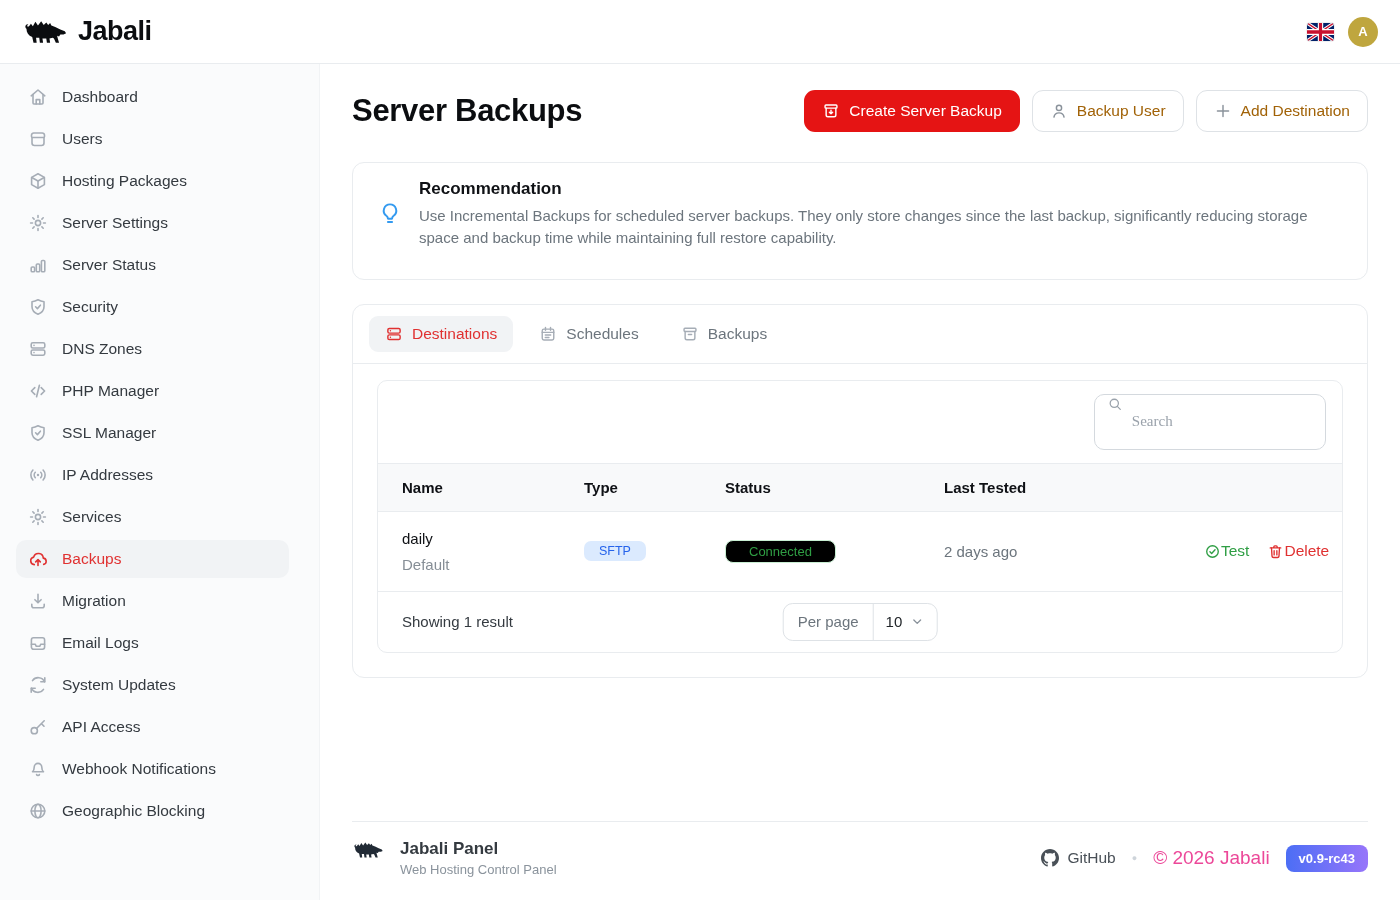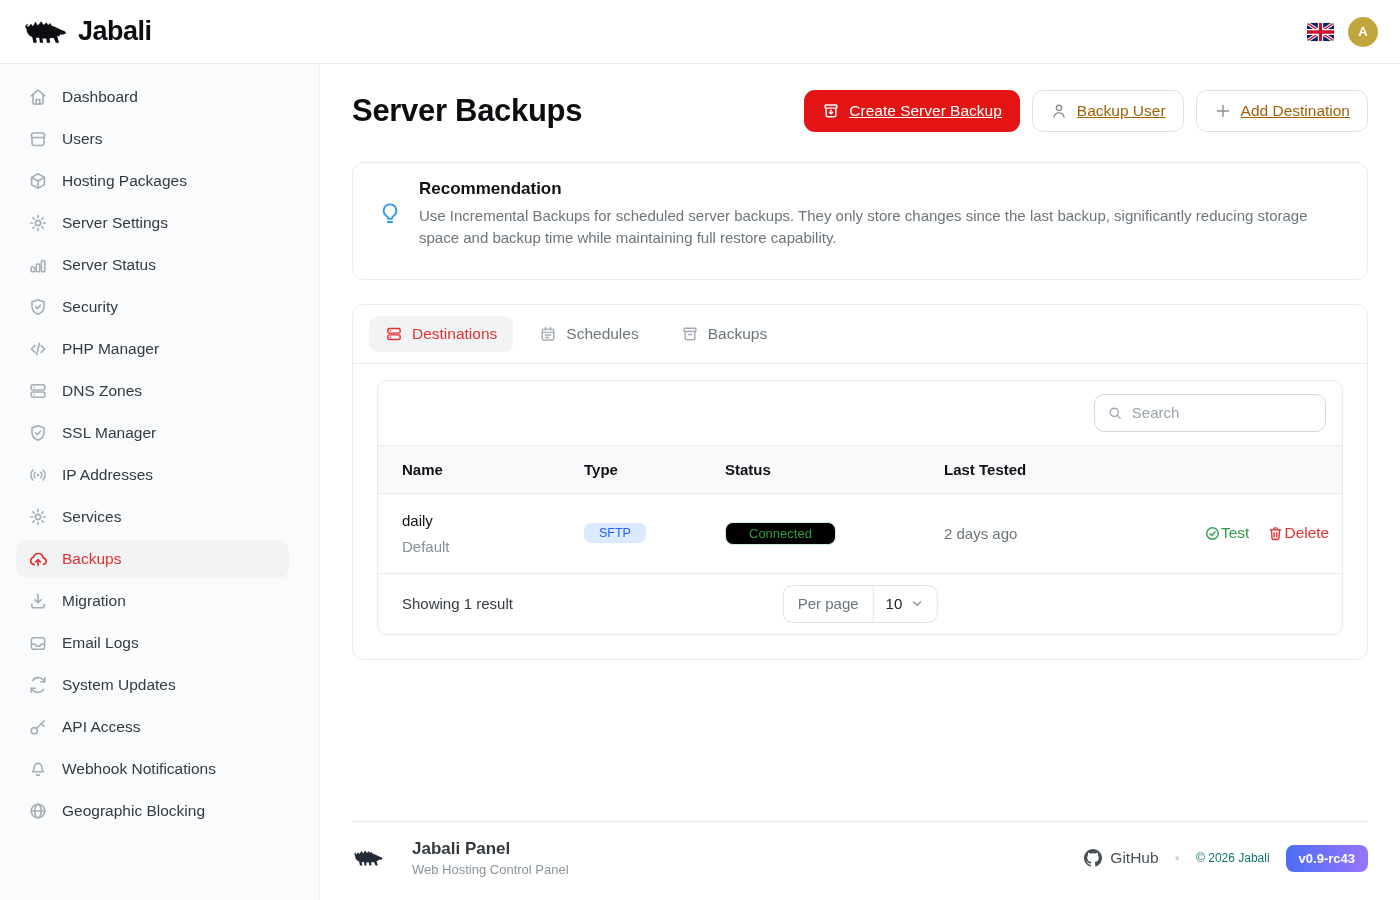--- a/index.html
+++ b/index.html
@@ -20,41 +20,41 @@
   .side-item { display:flex; align-items:center; gap:14px; padding:9px 12px; border-radius:10px; color:#343a40; font-size:15.5px; margin-bottom:4px; cursor:pointer; }
   .side-item svg { color:#a6adb6; flex:none; }
   .side-item.active { background:#f1f3f5; color:#e03131; font-weight:500; }
   .side-item.active svg { color:#e03131; }
 
   
   .main { display:flex; flex-direction:column; padding:26px 32px 0; background:#fff; overflow:hidden; }
   .page-head { display:flex; justify-content:space-between; align-items:center; }
   .page-title { font-size:31px; font-weight:800; color:#0b0d10; letter-spacing:-0.3px; }
   .head-actions { display:flex; gap:12px; }
-  .btn { display:inline-flex; align-items:center; gap:9px; height:42px; padding:0 17px; border-radius:11px; font-size:15.5px; border:1px solid transparent; background:#fff; cursor:pointer; font-family:inherit;text-decoration:underline; }
+  .btn { display:inline-flex; align-items:center; gap:9px; height:42px; padding:0 17px; border-radius:11px; font-size:15.5px; border:1px solid transparent; background:#fff; cursor:pointer; font-family:inherit; }
   .btn-primary { background:#e51414; color:#fff; font-weight:500; }
   .btn-secondary { border-color:#dee2e6; color:#a16207; }
   .btn-secondary svg { color:#8a929b; }
 
   .card { border:1px solid #e9ecef; border-radius:12px; background:#fff; }
   .recommendation { margin-top:30px; padding:16px 24px 30px; display:flex; gap:16px; align-items:center; }
   .rec-icon { color:#339af0; flex:none; }
   .rec-title { font-size:17px; font-weight:700; color:#0f1115; margin-bottom:6px; }
   .rec-body { font-size:15px; color:#6c757d; line-height:1.45; max-width:920px; }
 
   .panel { margin-top:24px; }
   .tabbar { display:flex; gap:10px; padding:11px 16px; border-bottom:1px solid #e9ecef; }
   .tab { display:inline-flex; align-items:center; gap:9px; padding:9px 16px; border-radius:9px; font-size:15.5px; color:#6c757d; cursor:pointer; }
   .tab svg { color:#a6adb6; }
   .tab.active { background:#f1f3f5; color:#e03131; }
   .tab.active svg { color:#e03131; }
 
   .table-card { margin:16px 24px 24px; border:1px solid #e9ecef; border-radius:10px; overflow:hidden; background:#fff; }
   .search-row { display:flex; justify-content:flex-end; padding:13px 16px; }
-  .search-box { display:flex; align-items:center; gap:9px; width:232px; height:38px; border:1px solid #d4d9de; border-radius:10px; padding:0 12px; color:#9aa2ab; }
+  .search-box { display:flex; gap:9px; width:232px; height:56px; border:1px solid #d4d9de; border-radius:10px; padding:0 12px; color:#9aa2ab;font-family:Liberation Serif, serif; }
   .search-box input { border:none; outline:none; width:100%; font-size:15px; font-family:inherit; color:#343a40; background:transparent; }
   .search-box input::placeholder { color:#9aa2ab; }
 
   .grid-cols { display:grid; grid-template-columns:182px 141px 219px 260px 1fr; align-items:center; }
   .thead { background:#f8f9fa; border-top:1px solid #e9ecef; border-bottom:1px solid #e9ecef; }
   .thead > div { padding:15px 24px; font-size:15px; font-weight:700; color:#0f1115; }
   .trow > div { padding:18px 24px; font-size:15px; }
   .name { color:#0f1115; }
   .sub { color:#868e96; margin-top:9px; font-size:15px; }
   .badge-type { display:inline-block; background:#dbeafe; color:#2563eb; font-size:12.5px; padding:3px 15px; border-radius:7px; font-weight:500; }
@@ -66,27 +66,27 @@
   .link-delete { color:#e03131; }
 
   .tfoot-row { border-top:1px solid #e9ecef; padding:11px 24px; display:flex; align-items:center; position:relative; height:61px; }
   .showing { font-size:15px; color:#343a40; }
   .perpage { position:absolute; left:50%; transform:translateX(-50%); display:flex; align-items:stretch; border:1px solid #dee2e6; border-radius:10px; height:38px; overflow:hidden; background:#fff; }
   .pp-label { display:flex; align-items:center; padding:0 14px; color:#6c757d; font-size:15px; border-right:1px solid #dee2e6; }
   .pp-value { display:flex; align-items:center; gap:7px; padding:0 12px; font-size:15px; color:#212529; cursor:pointer; }
   .pp-value svg { color:#8a929b; }
 
   .footer { margin-top:auto; border-top:1px solid #e9ecef; padding:17px 0 23px; display:flex; align-items:center; justify-content:space-between; background:#fff; }
-  .f-left { display:flex; gap:28px; align-items:center; }
+  .f-left { display:flex; gap:16px; }
   .f-title { font-size:17px; font-weight:700; color:#343a40; }
   .f-sub { font-size:13px; color:#8a939c; margin-top:3px; }
   .f-right { display:flex; align-items:center; gap:16px; }
   .gh { display:inline-flex; gap:8px; align-items:center; color:#495057; font-size:15.5px; cursor:pointer; }
   .sep { color:#ced4da; font-size:9px; }
-  .copy { color:#0f766e; font-size:12px;text-align:center; }
+  .copy { color:#ec4899; font-size:19px;text-align:center; }
   .version { background:linear-gradient(90deg,#4c6ef5,#9775fa); color:#fff; font-size:13px; font-weight:700; padding:6px 13px; border-radius:8px; }
 
   svg.ic { display:block; }
 </style>
 </head>
 <body>
 
 <div class="app">
 
   <div class="header">
@@ -153,32 +153,32 @@
     </div>
     <div class="side-item">
       <svg class="ic" width="20" height="20" viewBox="0 0 20 20" fill="none" stroke="currentColor" stroke-width="1.6" stroke-linecap="round" stroke-linejoin="round">
           <path d="M10 2.8c2 1.1 4 1.7 6 1.9v5c0 3.6-2.3 6-6 7.5-3.7-1.5-6-3.9-6-7.5v-5c2-.2 4-.8 6-1.9z"></path>
           <path d="M7.6 9.8l1.8 1.8 3-3.4"></path>
         </svg>
       <span>Security</span>
     </div>
     <div class="side-item">
       <svg class="ic" width="20" height="20" viewBox="0 0 20 20" fill="none" stroke="currentColor" stroke-width="1.6" stroke-linecap="round" stroke-linejoin="round">
-          <path d="M6.8 6.6 3.4 10l3.4 3.4M13.2 6.6l3.4 3.4-3.4 3.4"></path>
-          <path d="M11.4 4.2 8.6 15.8"></path>
-        </svg>
-      <span>PHP Manager</span>
-    </div>
-    <div class="side-item">
-      <svg class="ic" width="20" height="20" viewBox="0 0 20 20" fill="none" stroke="currentColor" stroke-width="1.6" stroke-linecap="round" stroke-linejoin="round">
           <rect x="3.2" y="3.8" width="13.6" height="5.2" rx="1.6"></rect>
           <rect x="3.2" y="11" width="13.6" height="5.2" rx="1.6"></rect>
           <path d="M6 6.4h.01M6 13.6h.01"></path>
         </svg>
       <span>DNS Zones</span>
+    </div>
+    <div class="side-item">
+      <svg class="ic" width="20" height="20" viewBox="0 0 20 20" fill="none" stroke="currentColor" stroke-width="1.6" stroke-linecap="round" stroke-linejoin="round">
+          <path d="M6.8 6.6 3.4 10l3.4 3.4M13.2 6.6l3.4 3.4-3.4 3.4"></path>
+          <path d="M11.4 4.2 8.6 15.8"></path>
+        </svg>
+      <span>PHP Manager</span>
     </div>
     <div class="side-item">
       <svg class="ic" width="20" height="20" viewBox="0 0 20 20" fill="none" stroke="currentColor" stroke-width="1.6" stroke-linecap="round" stroke-linejoin="round">
           <path d="M10 2.8c2 1.1 4 1.7 6 1.9v5c0 3.6-2.3 6-6 7.5-3.7-1.5-6-3.9-6-7.5v-5c2-.2 4-.8 6-1.9z"></path>
           <path d="M7.6 9.8l1.8 1.8 3-3.4"></path>
         </svg>
       <span>SSL Manager</span>
     </div>
     <div class="side-item">
       <svg class="ic" width="20" height="20" viewBox="0 0 20 20" fill="none" stroke="currentColor" stroke-width="1.6" stroke-linecap="round" stroke-linejoin="round">

